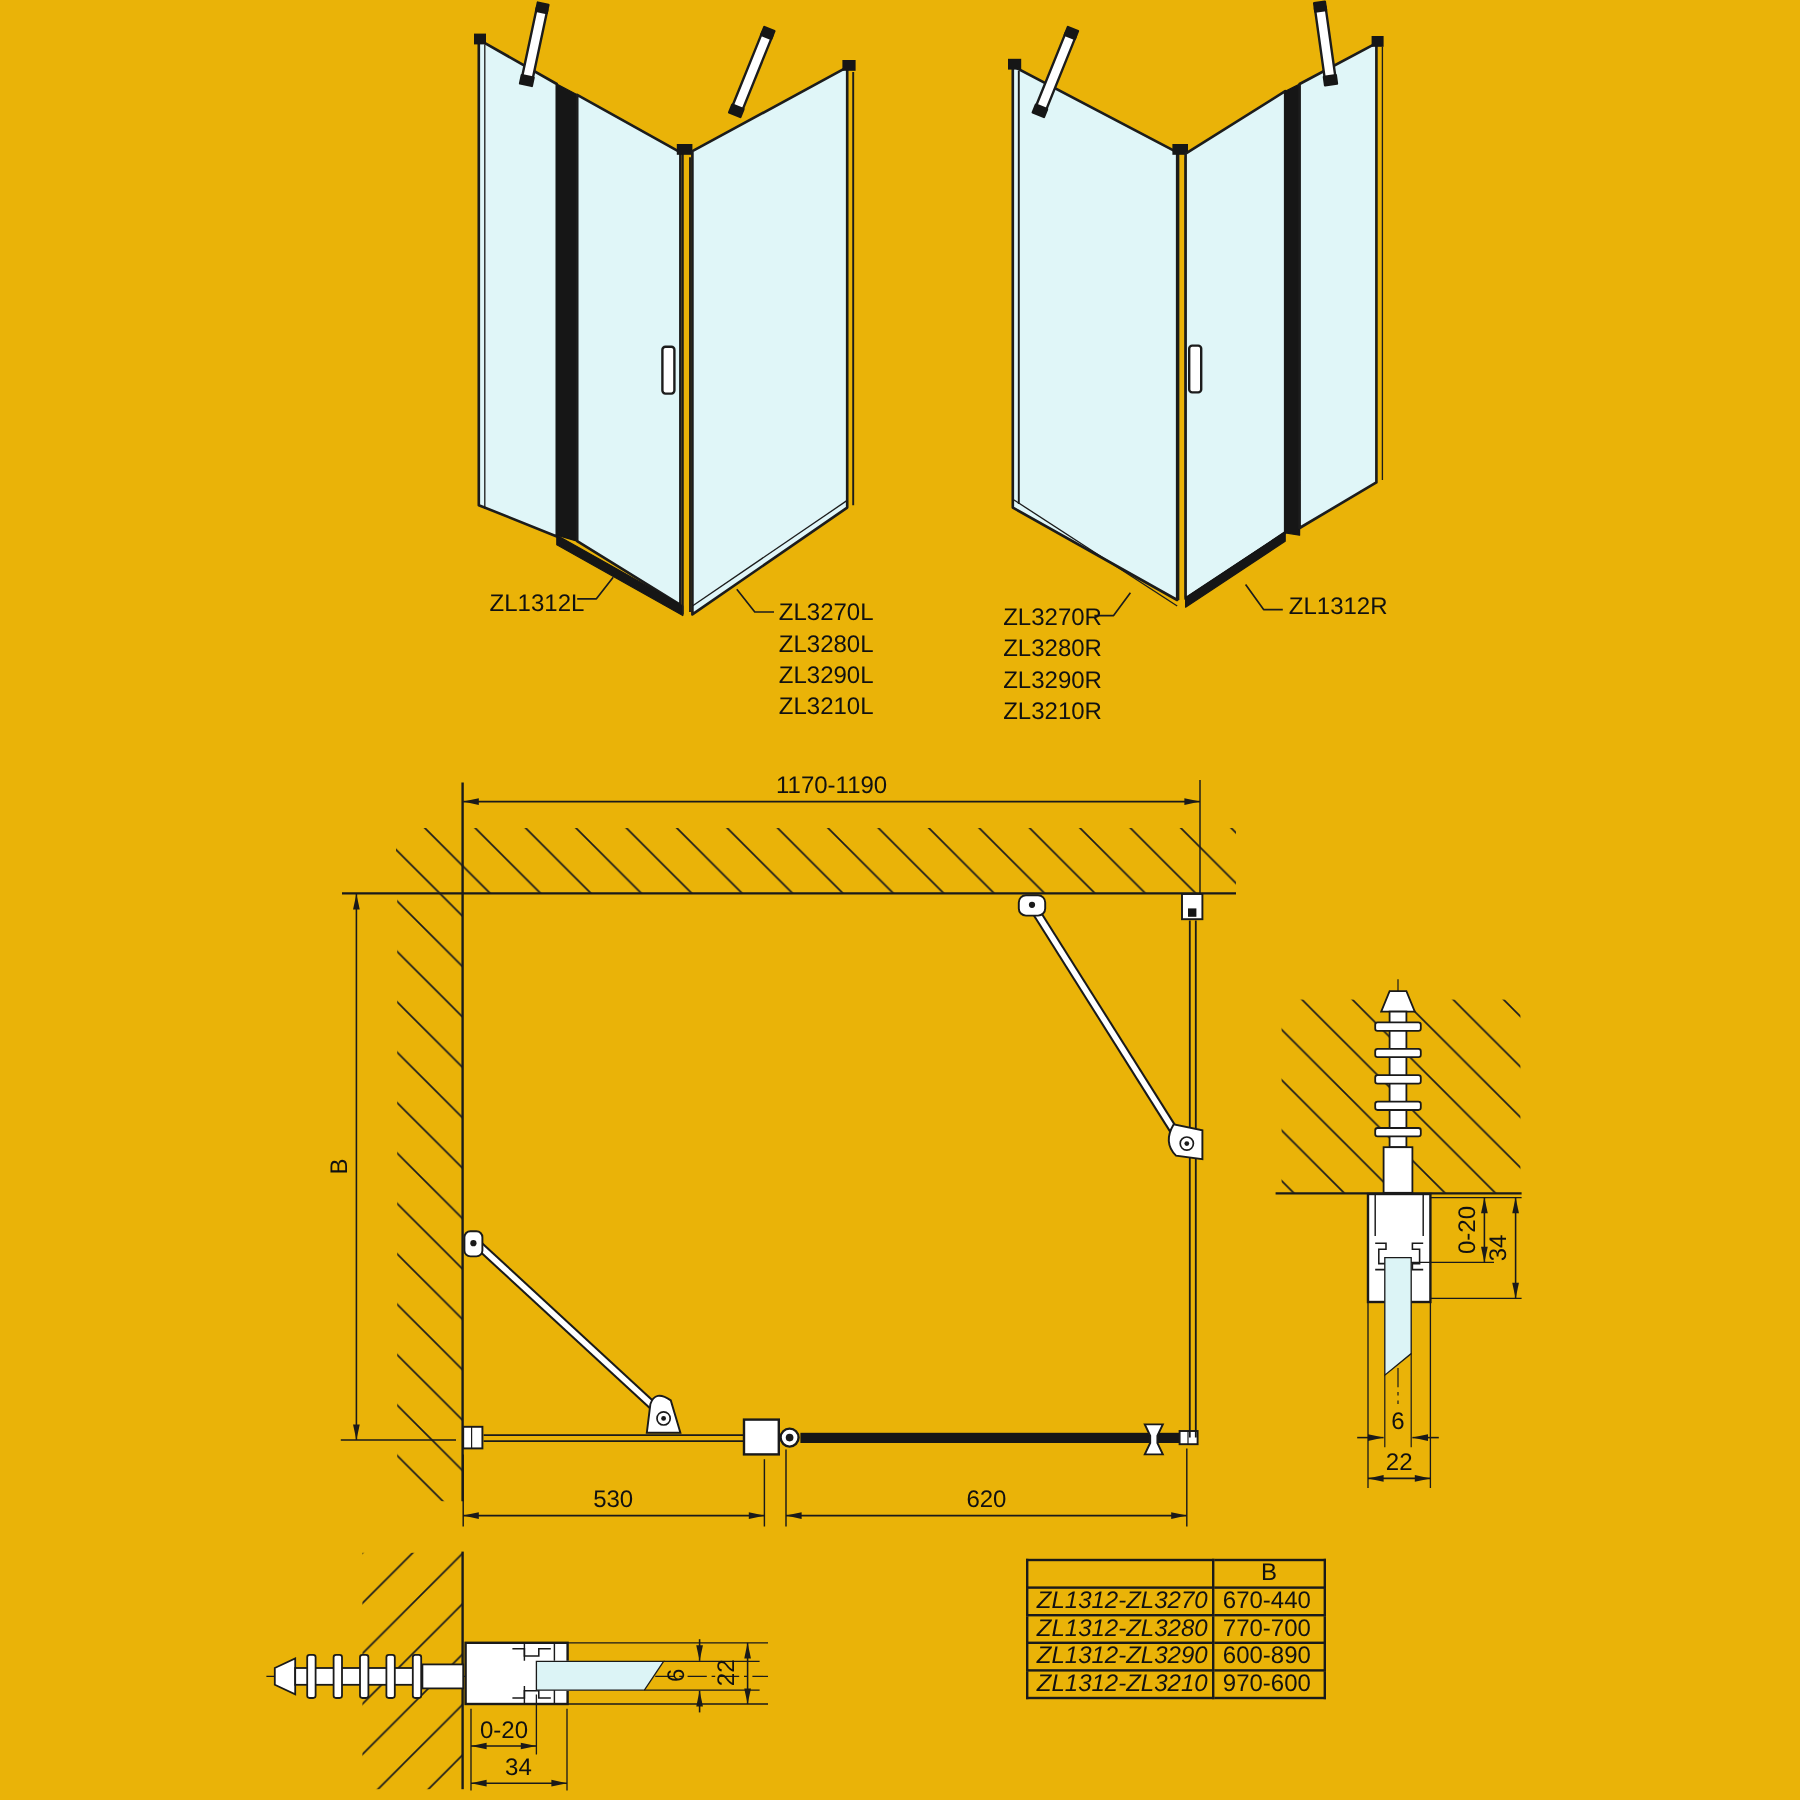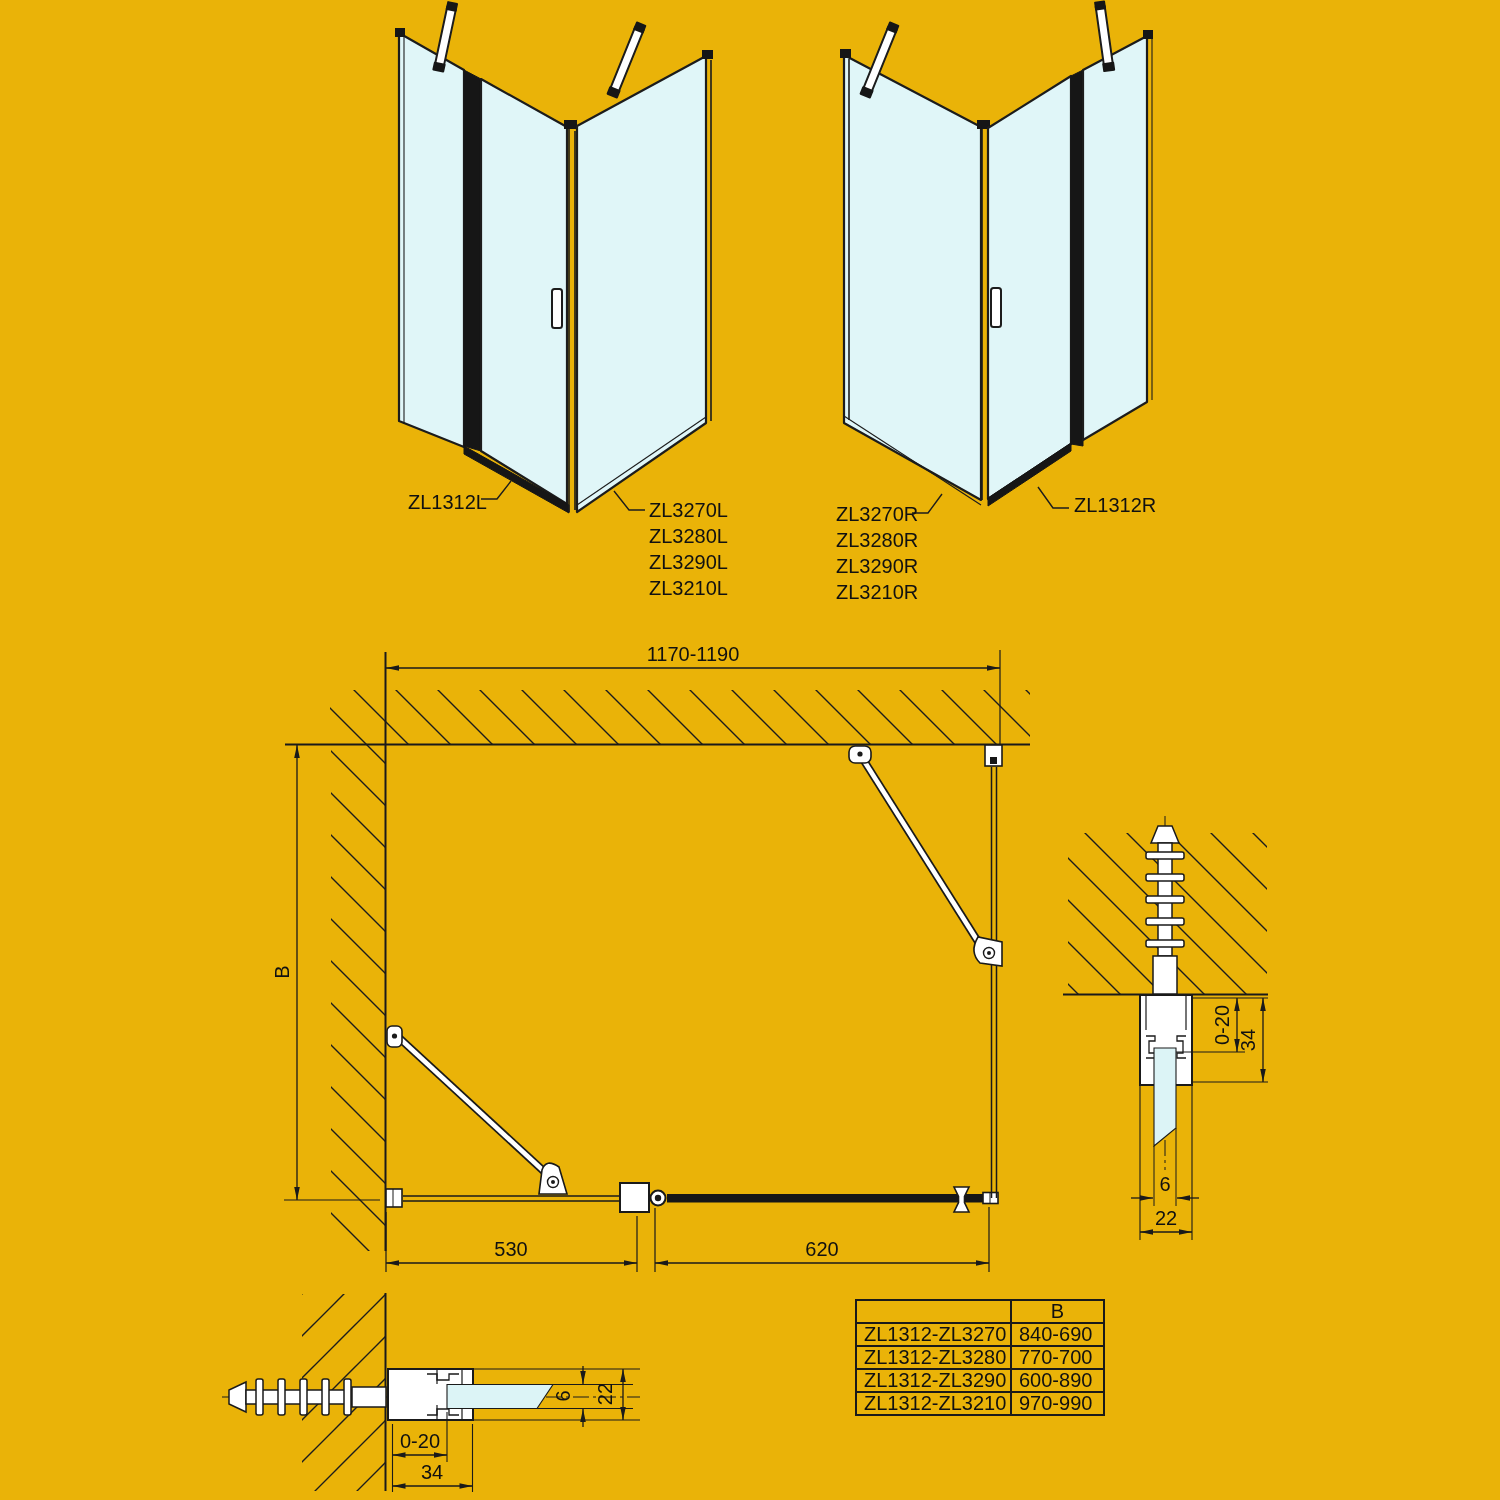--- a/index.html
+++ b/index.html
@@ -5,21 +5,21 @@
   html,body{margin:0;padding:0;background:#fff;}
   .stage{position:relative;width:1500px;height:1500px;background:#eab308;overflow:hidden;
          font-family:"Liberation Sans", sans-serif;}
   svg{position:absolute;left:0;top:0;}
   svg text{font-family:"Liberation Sans", sans-serif;fill:#111;}
   .t20{font-size:20px;}
   .size-table{position:absolute;left:855px;top:1299px;}
   .size-table table{border-collapse:collapse;table-layout:fixed;}
   .size-table td{border:2px solid #1a1a1a;height:21px;font-size:20px;color:#111;
                  padding:0 0 0 7px;white-space:nowrap;line-height:21px;}
-  .size-table td.c1{width:146px;}
+  .size-table td.c1{width:146px;font-style:italic;}
   .size-table td.c2{width:84px;}
   .size-table td.ctr{text-align:center;padding:0;}
 </style>
 </head>
 <body>
 
 <div class="stage">
 
 <svg width="1500" height="1500" viewBox="0 0 1500 1500">
   <defs>
@@ -255,31 +255,31 @@
 
 <div class="size-table">
   <table>
     <tbody>
           <tr>
       <td class="c1"></td>
       <td class="c2 ctr">B</td>
     </tr>
     <tr>
       <td class="c1">ZL1312-ZL3270</td>
-      <td class="c2">840-690</td>
+      <td class="c2">670-440</td>
     </tr>
     <tr>
       <td class="c1">ZL1312-ZL3280</td>
       <td class="c2">770-700</td>
     </tr>
     <tr>
       <td class="c1">ZL1312-ZL3290</td>
       <td class="c2">600-890</td>
     </tr>
     <tr>
       <td class="c1">ZL1312-ZL3210</td>
-      <td class="c2">970-990</td>
+      <td class="c2">970-600</td>
     </tr>
   </tbody>
       </table>
 </div>
 
 </div>
 
 </body></html>

